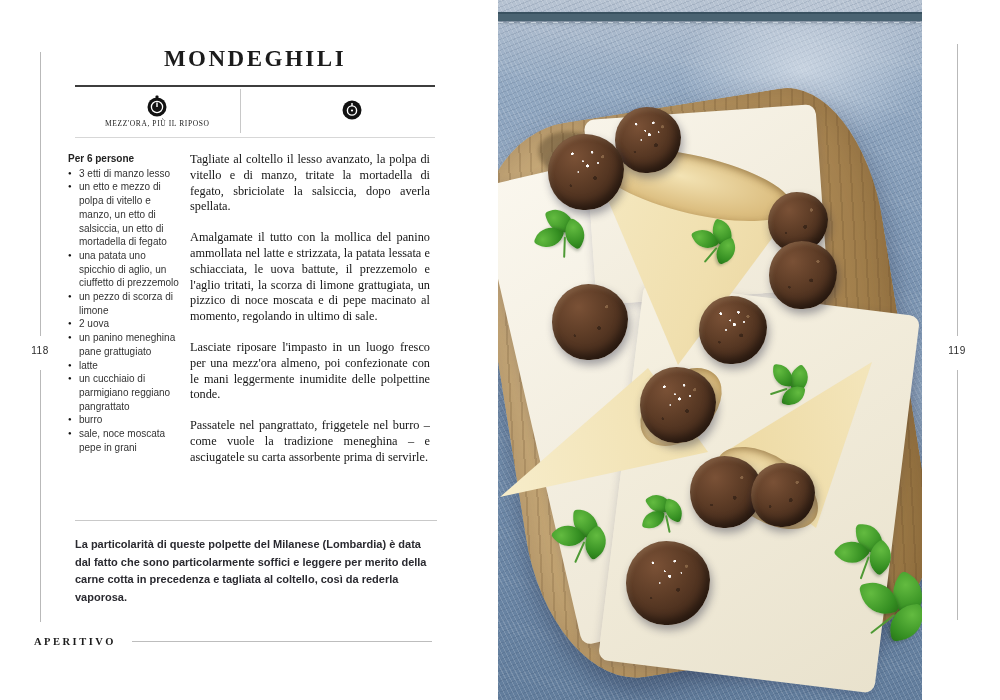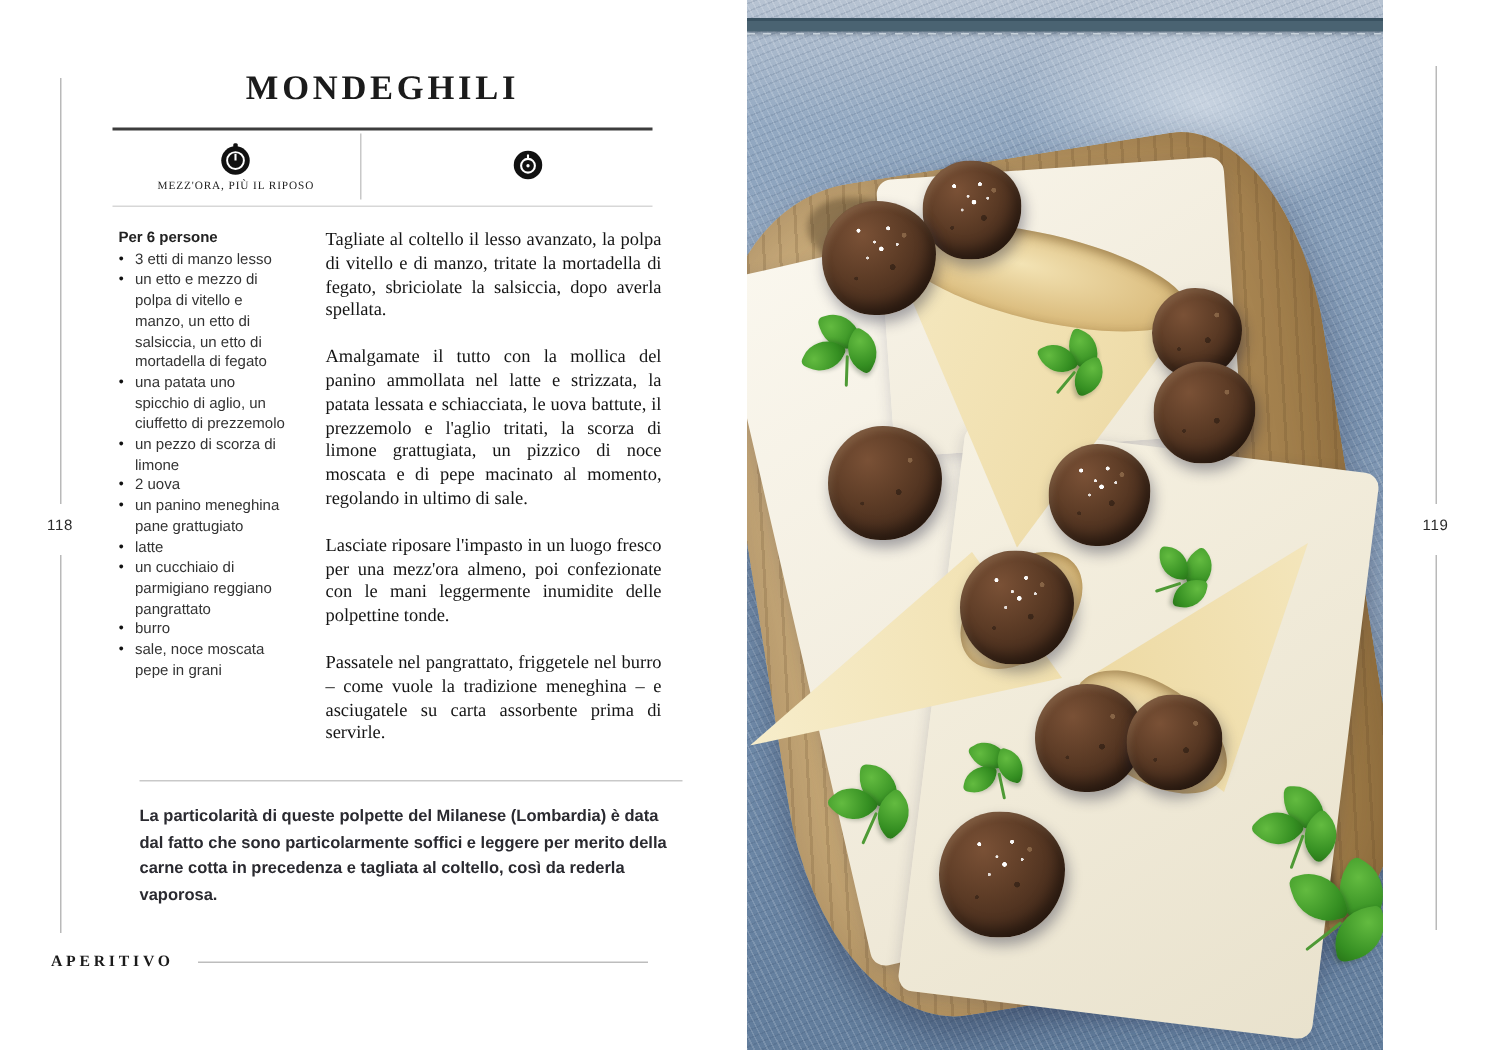--- a/index.html
+++ b/index.html
@@ -16,30 +16,30 @@
   .title{font-family:"Liberation Serif",serif;font-weight:700;font-size:23px;letter-spacing:2.5px;
          color:#1b1b1b;text-align:center;margin:0;}
   .title-rule{height:2px;background:#3d3d3d;margin-top:13px;}
   .icon-row{display:flex;height:44px;margin-top:2px;gap:30px;}
   .icon-cell{flex:1;display:flex;flex-direction:column;align-items:center;justify-content:center;}
   .icon-cell.first{border-right:1px solid #c8c8c8;}
   .round-icon{width:22px;height:22px;position:relative;}
   .caption{font-family:"Liberation Serif",serif;font-size:7.5px;letter-spacing:.6px;color:#222;
            margin-top:2px;white-space:nowrap;}
   .light-rule{height:1px;background:#d7d7d7;margin-top:4px;}
-  .columns{position:absolute;left:79px;top:152px;width:362px;display:flex;gap:26px;}
+  .columns{position:absolute;left:68px;top:152px;width:362px;display:flex;gap:10px;}
   .ingredients{width:112px;flex:none;font-size:10px;line-height:13.7px;color:#333;}
   .ing-heading{font-weight:700;color:#222;margin:0 0 1px 0;}
   .ingredients ul{list-style:none;margin:0;padding:0;}
   .ingredients li{position:relative;padding-left:11px;}
   .ingredients li::before{content:"●";position:absolute;left:0;top:0;font-size:6px;line-height:13.7px;color:#111;}
   .method{flex:1;font-family:"Liberation Serif",serif;font-size:12.3px;line-height:15.8px;
           color:#151515;text-align:justify;hyphens:auto;-webkit-hyphens:auto;}
   .method p{margin:0 0 15px 0;}
-  .note{position:absolute;left:93px;top:520px;width:362px;}
+  .note{position:absolute;left:75px;top:520px;width:362px;}
   .note-rule{height:1px;background:#c9c9c9;}
   .note-text{margin-top:15px;font-size:11px;line-height:17.5px;font-weight:700;color:#2a2a30;}
   .footer{position:absolute;left:34px;top:636px;width:398px;display:flex;align-items:center;}
   .footer-label{font-family:"Liberation Serif",serif;font-weight:700;font-size:10.5px;
                 letter-spacing:2.5px;color:#1b1b1b;white-space:nowrap;text-align:right;}
   .footer-line{flex:1;height:1px;background:#bdbdbd;margin-left:16px;}
   
   .photo-page{position:absolute;left:488px;top:0;width:512px;height:700px;background:#fff;}
   .photo{position:absolute;left:10px;top:0;width:424px;height:700px;overflow:hidden;
     background:

